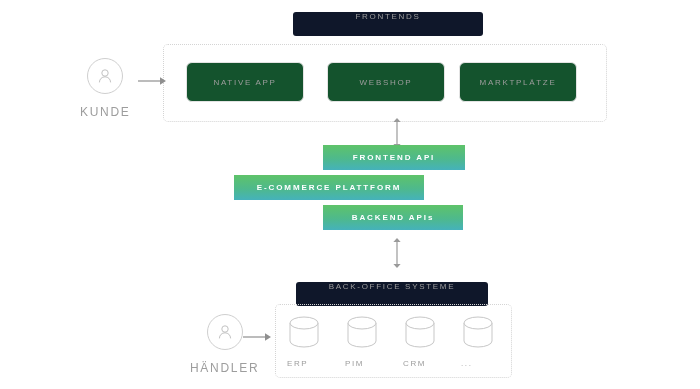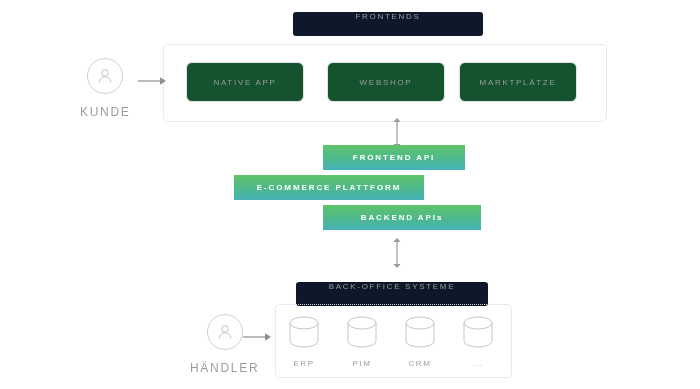--- a/index.html
+++ b/index.html
@@ -100,21 +100,20 @@
   }
 
   
   .connector { position: absolute; }
 
   
   .db {
     position: absolute;
     display: flex;
     flex-direction: column;
-    align-items: center;
   }
   .db-label {
     margin-top: 9px;
     font-size: 8px;
     letter-spacing: 1.6px;
     color: #9d9d9d;
     white-space: nowrap;
   }
 </style>
 </head>
@@ -162,21 +161,21 @@
   </svg>
 
   <div class="plat-bar" style="left:323px; top:145px; width:142px; height:25px;justify-content:center;">
     <span class="bar-text">FRONTEND API</span>
   </div>
 
   <div class="plat-bar" style="left:234px; top:175px; width:190px; height:25px;">
     <span class="bar-text">E-COMMERCE PLATTFORM</span>
   </div>
 
-  <div class="plat-bar" style="left:323px; top:205px; width:158px; height:25px;">
+  <div class="plat-bar" style="left:323px; top:205px; width:140px; height:25px;">
     <span class="bar-text">BACKEND APIs</span>
   </div>
 
   <svg class="connector" style="left:390px; top:238px;" width="14" height="30">
     <line x1="7" y1="3" x2="7" y2="27" stroke="#9a9a9a" stroke-width="1.2"></line>
     <path d="M3.4 4 L7 0 L10.6 4 Z" fill="#9a9a9a"></path>
     <path d="M3.4 26 L7 30 L10.6 26 Z" fill="#9a9a9a"></path>
   </svg>
 
   <div class="section-pill" style="left:296px; top:282px; width:192px; height:24px;">

